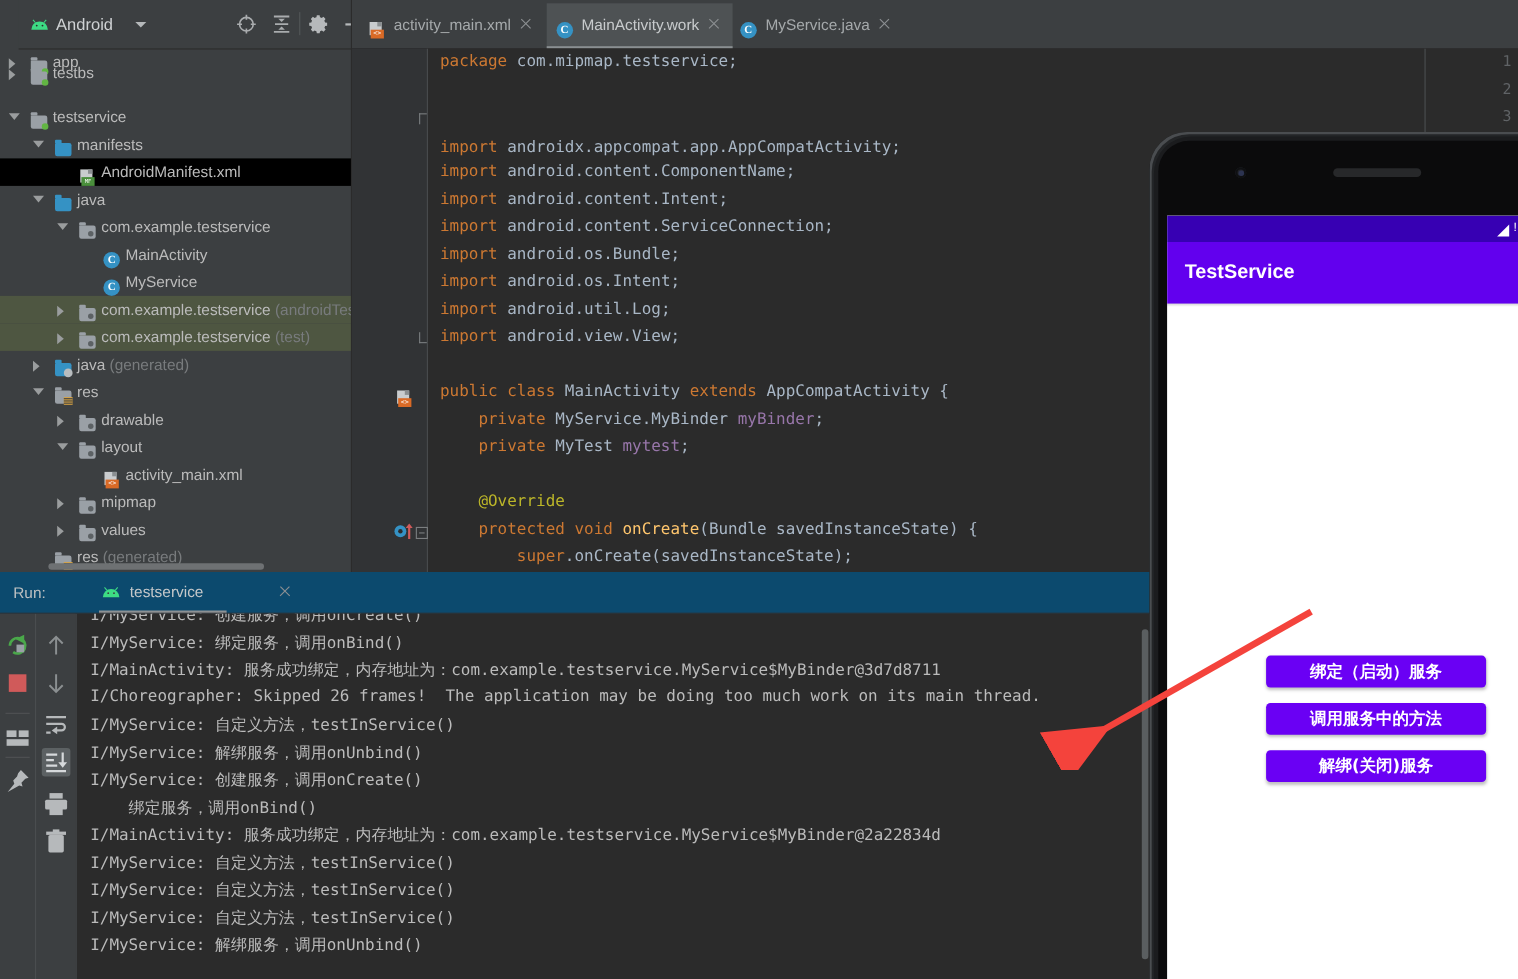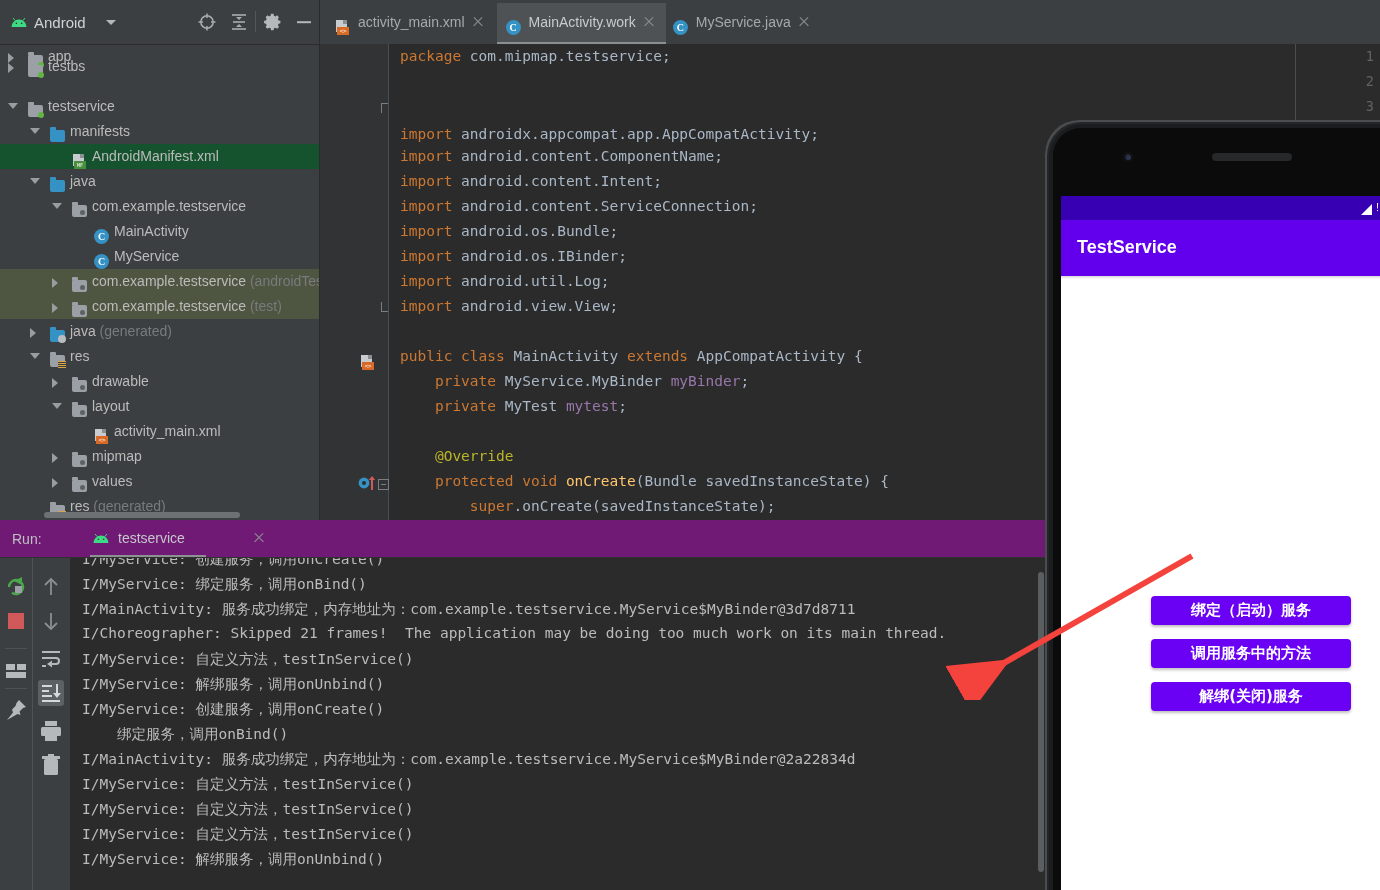--- a/index.html
+++ b/index.html
@@ -22,21 +22,21 @@
   #tb-stub2{left:1206px;width:168px;}
   .stub-dot{position:absolute;bottom:1px;width:5px;height:4px;}
 
   
   #project-panel{
     position:absolute;left:0;top:0;width:320px;height:520px;
     background:#3c3f41;
   }
   #project-header{
     position:relative;height:44px;width:320px;
-    background:#3c3f41;border-bottom:1px solid #2b2b2b;
+    background:#3c3f41;border-bottom:1px solid #2b2b2b;margin-left:17px;
   }
   #project-title{
     position:absolute;left:34px;top:14px;font-size:15px;color:#cfd2d4;
   }
   #android-logo{position:absolute;left:10px;top:17px;width:18px;height:11px;}
   #project-chevron{position:absolute;left:106px;top:20px;}
   .chev-down{
     width:0;height:0;border-left:5px solid transparent;border-right:5px solid transparent;
     border-top:5px solid #b5b8ba;
   }
@@ -46,21 +46,21 @@
   #hdr-sep{position:absolute;left:255px;top:11px;width:1px;height:21px;background:#545759;}
   #icon-settings{left:262px;}
   #icon-minimize{left:293px;}
 
   
   #tree{position:absolute;left:0;top:44px;width:320px;height:476px;overflow:hidden;}
   .tree-row{
     position:relative;height:25px;line-height:25px;white-space:nowrap;
     font-size:14px;color:#bbbbbb;cursor:default;
   }
-  .tree-row.sel{background:#14532d;}
+  .tree-row.sel{background:#000000;}
   .tree-row.hl{background:#4e5641;}
   .tw{
     position:absolute;top:9px;width:0;height:0;
   }
   .tw.closed{border-top:5px solid transparent;border-bottom:5px solid transparent;border-left:6px solid #9a9d9e;}
   .tw.open{border-left:5px solid transparent;border-right:5px solid transparent;border-top:6px solid #9a9d9e;}
   .ticon{position:absolute;top:5px;width:16px;height:15px;}
   .tlabel{position:absolute;}
   .tsub{color:#787b7d;}
 
@@ -135,21 +135,21 @@
   .fold-m i{position:absolute;left:0;top:0;width:9px;height:9px;border:1px solid #7b7e80;}
   .fold-m i:after{content:"";position:absolute;left:2px;top:4px;width:5px;height:1px;background:#7b7e80;}
   .fold-bracket{position:absolute;left:61px;width:8px;}
   .fold-bracket .v{position:absolute;left:0;top:0;width:1px;height:10px;background:#7b7e80;}
   .fold-bracket .h{position:absolute;left:0;top:0;width:7px;height:1px;background:#7b7e80;}
 
   #code-rightpane{position:absolute;left:975px;top:0;width:1px;height:476px;background:#4b4e50;}
 
   
   #run-panel{position:absolute;left:0;top:520px;width:1060px;height:370px;background:#3c3f41;}
-  #run-header{position:absolute;left:0;top:0;width:1060px;height:38px;background:#701a75;text-align:right;}
+  #run-header{position:absolute;left:0;top:0;width:1060px;height:38px;background:#0c4a6e;text-align:right;}
   #run-label{position:absolute;left:12px;top:11px;font-size:14px;color:#bdc0c2;}
   #run-tab{position:absolute;left:80px;top:0;height:36px;}
   #run-tab .rt-ico{position:absolute;left:12px;top:13px;width:18px;height:11px;}
   #run-tab .rt-txt{position:absolute;left:38px;top:10px;font-size:14px;color:#c5c8ca;white-space:nowrap;}
   #run-tab .rt-close{position:absolute;left:172px;top:11px;width:14px;height:14px;cursor:pointer;}
   #run-tab-underline{position:absolute;left:90px;top:35px;width:116px;height:3px;background:#8d9194;}
   #run-hdr-line{position:absolute;left:0;top:37px;width:1060px;height:1px;background:#2f3133;}
 
   #run-toolbar{position:absolute;left:0;top:38px;width:32px;height:332px;background:#3c3f41;}
   #run-toolbar2{position:absolute;left:33px;top:38px;width:36px;height:332px;background:#3c3f41;}
@@ -477,21 +477,21 @@
         <div class="ln" style="top: 79px;">4</div>
         <div class="ln" style="top: 104px;">5</div>
         <div class="codeline" style="top: 104px;"><span class="kw">import</span><span class="pln"> android.content.ComponentName;</span></div>
         <div class="ln" style="top: 129px;">6</div>
         <div class="codeline" style="top: 129px;"><span class="kw">import</span><span class="pln"> android.content.Intent;</span></div>
         <div class="ln" style="top: 154px;">7</div>
         <div class="codeline" style="top: 154px;"><span class="kw">import</span><span class="pln"> android.content.ServiceConnection;</span></div>
         <div class="ln" style="top: 179px;">8</div>
         <div class="codeline" style="top: 179px;"><span class="kw">import</span><span class="pln"> android.os.Bundle;</span></div>
         <div class="ln" style="top: 204px;">9</div>
-        <div class="codeline" style="top: 204px;"><span class="kw">import</span><span class="pln"> android.os.IBinder;</span></div>
+        <div class="codeline" style="top: 204px;"><span class="kw">import</span><span class="pln"> android.os.Intent;</span></div>
         <div class="ln" style="top: 229px;">10</div>
         <div class="codeline" style="top: 229px;"><span class="kw">import</span><span class="pln"> android.util.Log;</span></div>
         <div class="ln" style="top: 254px;">11</div>
         <div class="fold-bracket" style="top: 258px;">
           <span class="v"></span>
           <span class="h" style="top:9px;"></span>
         </div>
         <div class="codeline" style="top: 254px;"><span class="kw">import</span><span class="pln"> android.view.View;</span></div>
         <div class="ln" style="top: 279px;">12</div>
         <div class="ln" style="top: 304px;">13</div>
@@ -624,21 +624,21 @@
       </div>
     </div>
 
     <div id="log">
       <div id="log-scroll-v">
         <div id="log-scroll-thumb"></div>
       </div>
     <div class="logline" style="top: -8px;">I/MyService: 创建服务，调用onCreate()</div>
         <div class="logline" style="top: 17px;">I/MyService: 绑定服务，调用onBind()</div>
         <div class="logline" style="top: 42px;">I/MainActivity: 服务成功绑定，内存地址为：com.example.testservice.MyService$MyBinder@3d7d8711</div>
-        <div class="logline" style="top: 67px;">I/Choreographer: Skipped 21 frames!  The application may be doing too much work on its main thread.</div>
+        <div class="logline" style="top: 67px;">I/Choreographer: Skipped 26 frames!  The application may be doing too much work on its main thread.</div>
         <div class="logline" style="top: 92px;">I/MyService: 自定义方法，testInService()</div>
         <div class="logline" style="top: 117px;">I/MyService: 解绑服务，调用onUnbind()</div>
         <div class="logline" style="top: 142px;">I/MyService: 创建服务，调用onCreate()</div>
         <div class="logline" style="top: 167px;">    绑定服务，调用onBind()</div>
         <div class="logline" style="top: 192px;">I/MainActivity: 服务成功绑定，内存地址为：com.example.testservice.MyService$MyBinder@2a22834d</div>
         <div class="logline" style="top: 217px;">I/MyService: 自定义方法，testInService()</div>
         <div class="logline" style="top: 242px;">I/MyService: 自定义方法，testInService()</div>
         <div class="logline" style="top: 267px;">I/MyService: 自定义方法，testInService()</div>
         <div class="logline" style="top: 292px;">I/MyService: 解绑服务，调用onUnbind()</div>
       </div>

